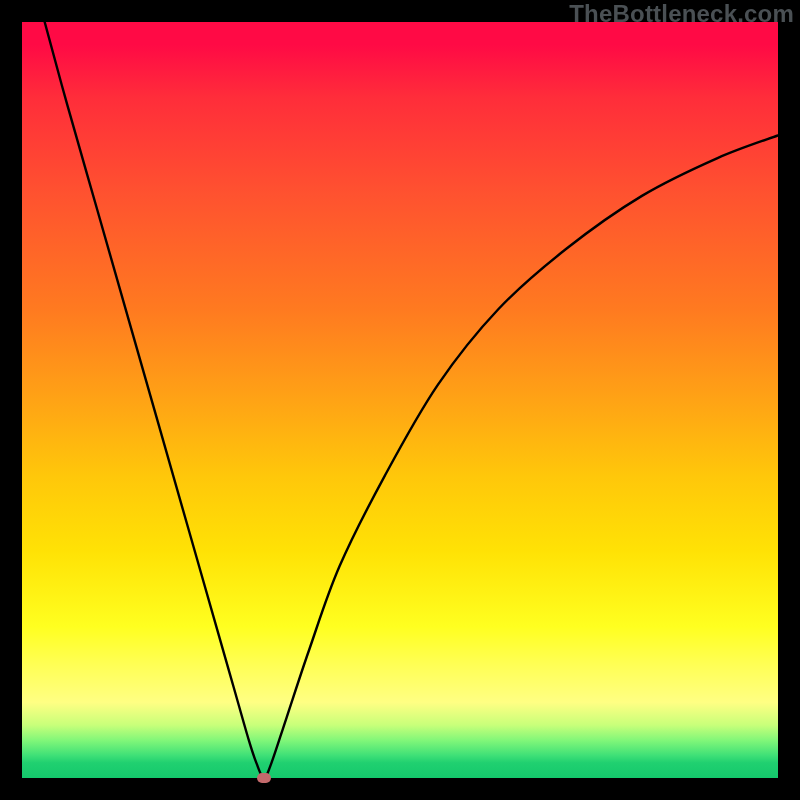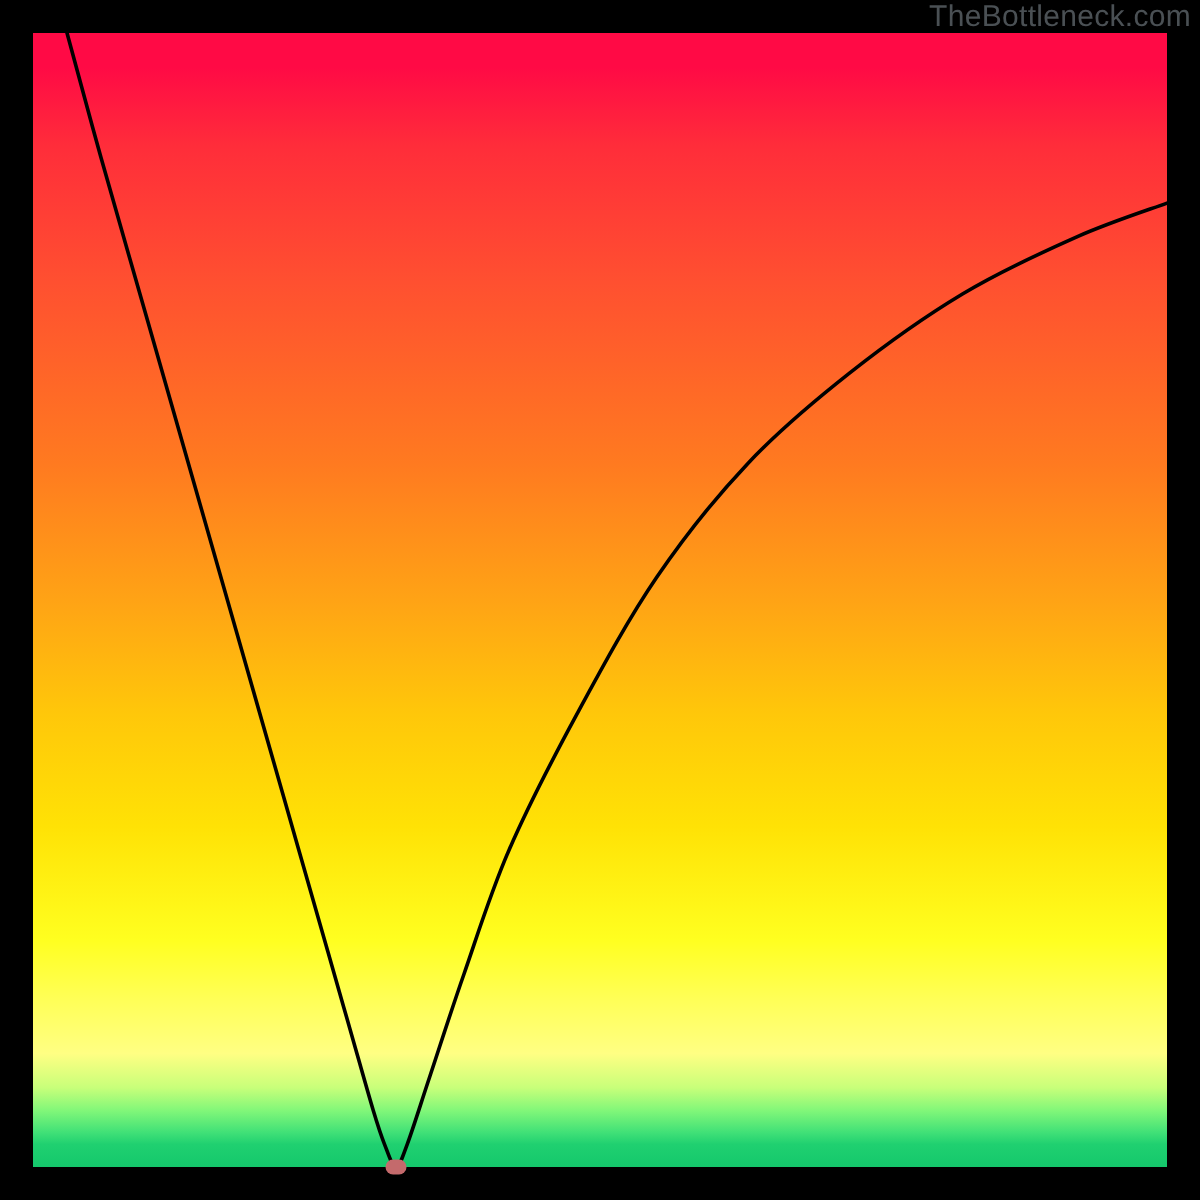--- a/index.html
+++ b/index.html
@@ -45,22 +45,22 @@
     height: 10px;
     background: #c46a6c;
     border-radius: 5px;
     transform: translate(-50%, -50%);
   }
 
   .watermark {
     position: absolute;
     top: 0px;
     right: 6px;
-    font-size: 20px;
-    font-weight: 400;
+    font-size: 24px;
+    font-weight: 700;
     color: #4a5054;
     letter-spacing: 0.2px;
   }
 </style>
 </head>
 <body>
 
 <div class="plot-area">
   <svg class="curve" viewBox="0 0 756 756" preserveAspectRatio="none">
     <path id="curve-path" d="M 22.68 0.00 C 26.46 13.86, 36.54 51.66, 45.36 83.16 C 54.18 114.66, 65.52 153.72, 75.60 189.00 C 85.68 224.28, 95.76 259.56, 105.84 294.84 C 115.92 330.12, 126.00 365.40, 136.08 400.68 C 146.16 435.96, 156.24 471.24, 166.32 506.52 C 176.40 541.80, 189.00 585.90, 196.56 612.36 C 204.12 638.82, 206.64 647.64, 211.68 665.28 C 216.72 682.92, 223.02 705.60, 226.80 718.20 C 230.58 730.80, 231.84 734.58, 234.36 740.88 C 236.88 747.18, 239.40 756.00, 241.92 756.00 C 244.44 756.00, 245.70 750.96, 249.48 740.88 C 253.26 730.80, 258.30 714.42, 264.60 695.52 C 270.90 676.62, 278.46 652.68, 287.28 627.48 C 296.10 602.28, 304.92 573.30, 317.52 544.32 C 330.12 515.34, 346.50 483.84, 362.88 453.60 C 379.26 423.36, 396.90 390.60, 415.80 362.88 C 434.70 335.16, 454.86 309.96, 476.28 287.28 C 497.70 264.60, 520.38 245.70, 544.32 226.80 C 568.26 207.90, 594.72 189.00, 619.92 173.88 C 645.12 158.76, 672.84 146.16, 695.52 136.08 C 718.20 126.00, 745.92 117.18, 756.00 113.40" fill="none" stroke="#000" stroke-width="2.4" stroke-linejoin="round" stroke-linecap="round"></path>

